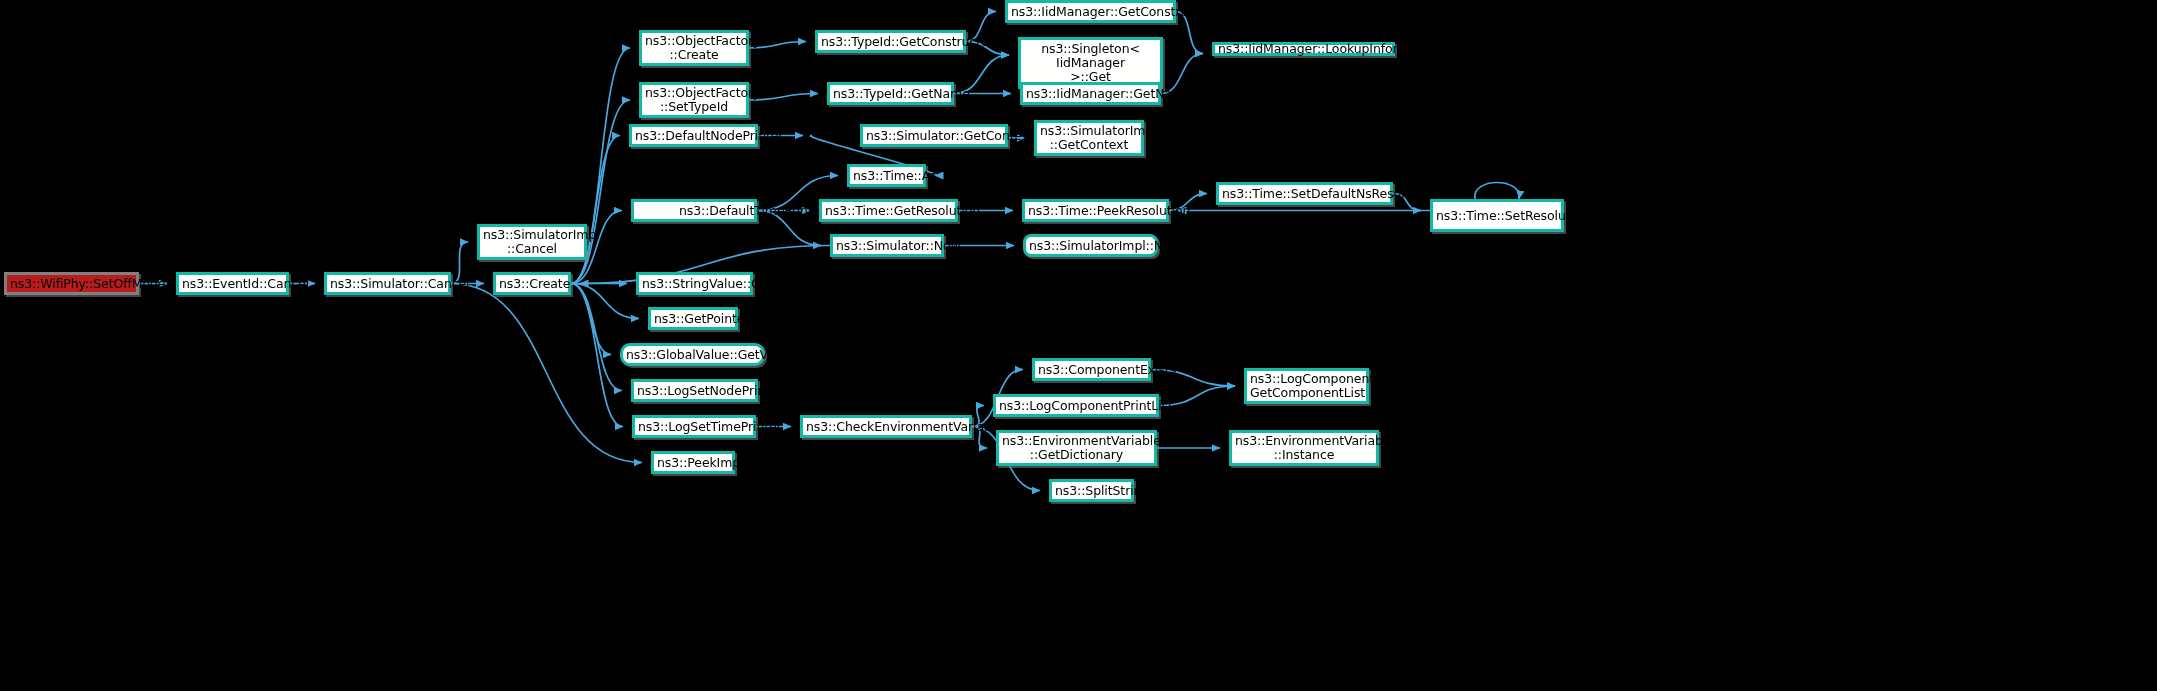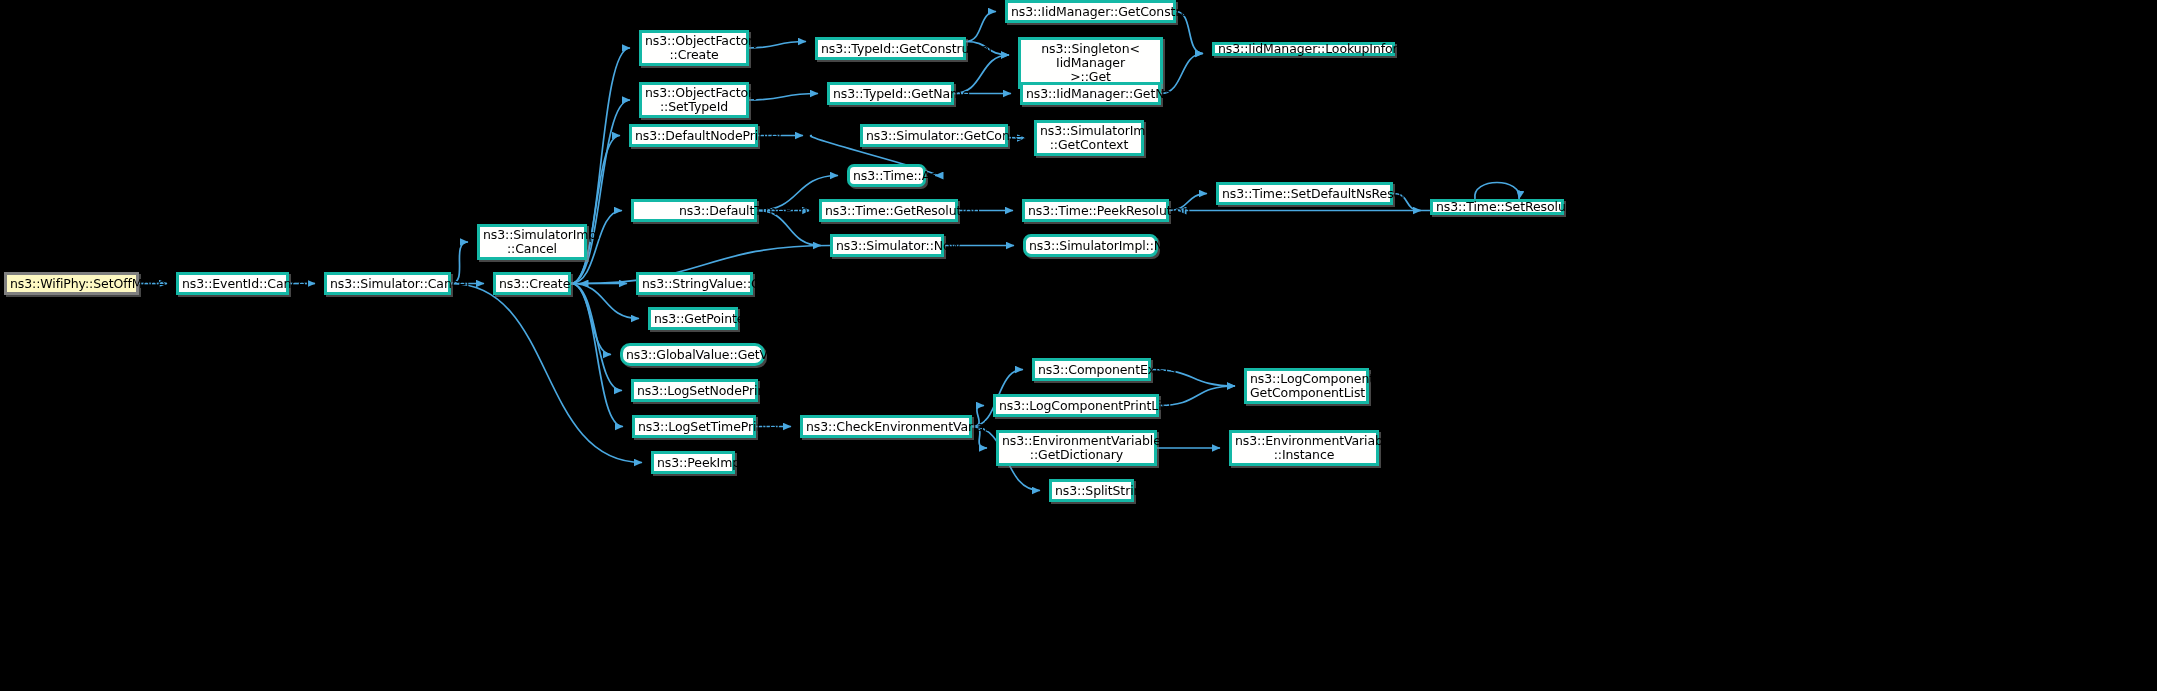--- a/index.html
+++ b/index.html
@@ -4,21 +4,21 @@
 <title>Call Graph</title>
 <style>
   html,body{margin:0;padding:0;background:#000;}
   #canvas{position:relative;width:2157px;height:691px;background:#000;overflow:hidden;
           font-family:"DejaVu Sans","Liberation Sans",sans-serif;}
   #edges{position:absolute;left:0;top:0;width:2157px;height:691px;}
   .node{position:absolute;box-sizing:border-box;background:#fffffe;border:3px solid #14b8a6;
         color:#000;display:flex;align-items:center;justify-content:center;text-align:center;
         font-size:12.5px;line-height:14px;letter-spacing:-0.1px;
         box-shadow:2px 2px 0 rgba(128,128,128,0.55);z-index:5;padding:0 3px;}
-  .node.root{background:#fef9c3;border-color:#808080;}
+  .node.root{background:#b91c1c;border-color:#808080;}
   .node span{display:block;width:100%;white-space:pre-line;}
 </style>
 </head>
 <body>
 
 <div id="canvas">
   <svg id="edges" viewBox="0 0 2157 691" xmlns="http://www.w3.org/2000/svg">
     <defs>
       <marker id="ah" markerWidth="9" markerHeight="8" refX="8.5" refY="4" orient="auto" markerUnits="userSpaceOnUse">
         <path d="M0,0 L9,4 L0,8 Z" fill="#4aa8e0"></path>
@@ -111,30 +111,30 @@
     </div>
     <div class="node" style="left: 631px; top: 379px; width: 127px; height: 23px;">
       <span>ns3::LogSetNodePrinter</span>
     </div>
     <div class="node" style="left: 632px; top: 415px; width: 124px; height: 23px;">
       <span>ns3::LogSetTimePrinter</span>
     </div>
     <div class="node" style="left: 651px; top: 451px; width: 84px; height: 23px;">
       <span>ns3::PeekImpl</span>
     </div>
-    <div class="node" style="left: 815px; top: 37px; width: 151px; height: 23px;">
+    <div class="node" style="left: 815px; top: 30px; width: 151px; height: 23px;">
       <span>ns3::TypeId::GetConstructor</span>
     </div>
     <div class="node" style="left: 827px; top: 82px; width: 127px; height: 23px; text-align: right;">
       <span>ns3::TypeId::GetName</span>
     </div>
     <div class="node" style="left: 812px; top: 124px; width: 148px; height: 23px; margin-left: 48px;">
       <span>ns3::Simulator::GetContext</span>
     </div>
-    <div class="node" style="left: 847px; top: 164px; width: 79px; height: 23px; border-radius: 7px;">
+    <div class="node" style="left: 847px; top: 164px; width: 79px; height: 23px;">
       <span>ns3::Time::As</span>
     </div>
     <div class="node" style="left: 819px; top: 199px; width: 139px; height: 23px;">
       <span>ns3::Time::GetResolution</span>
     </div>
     <div class="node" style="left: 830px; top: 234px; width: 114px; height: 23px;">
       <span>ns3::Simulator::Now</span>
     </div>
     <div class="node" style="left: 800px; top: 415px; width: 172px; height: 23px;">
       <span>ns3::CheckEnvironmentVariables</span>
@@ -171,21 +171,21 @@
     </div>
     <div class="node" style="left: 1049px; top: 479px; width: 85px; height: 23px;">
       <span>ns3::SplitString</span>
     </div>
     <div class="node" style="left: 1212px; top: 42px; width: 183px; height: 14px;">
       <span>ns3::IidManager::LookupInformation</span>
     </div>
     <div class="node" style="left: 1216px; top: 182px; width: 177px; height: 23px;">
       <span>ns3::Time::SetDefaultNsResolution</span>
     </div>
-    <div class="node" style="left: 1430px; top: 199px; width: 134px; height: 16px;">
+    <div class="node" style="left: 1430px; top: 199px; width: 134px; height: 33px;">
       <span>ns3::Time::SetResolution</span>
     </div>
     <div class="node" style="left: 1244px; top: 368px; width: 125px; height: 36px;">
       <span>ns3::LogComponent::
 GetComponentList</span>
     </div>
     <div class="node" style="left: 1229px; top: 430px; width: 150px; height: 36px;">
       <span>ns3::EnvironmentVariable
 ::Instance</span>
     </div>

